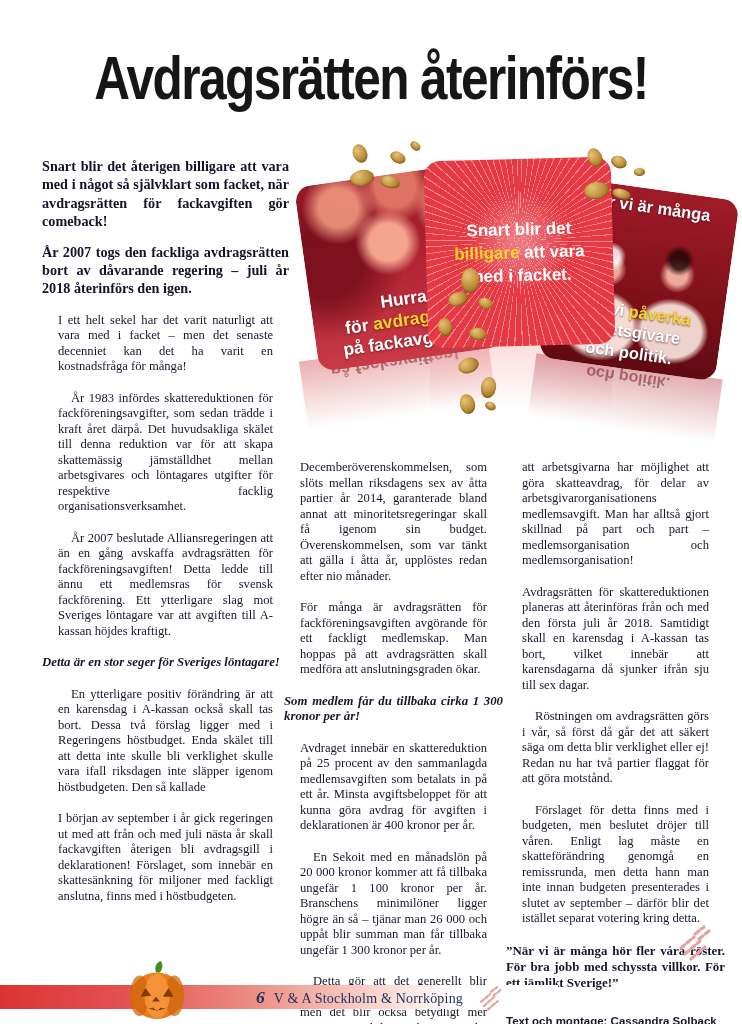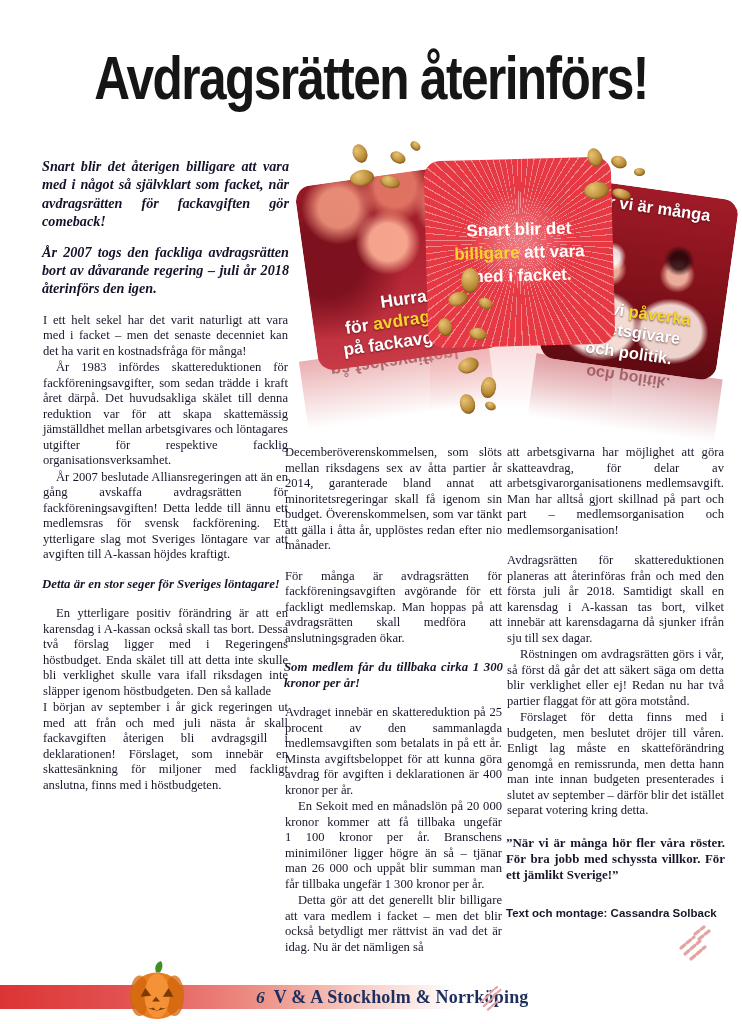--- a/index.html
+++ b/index.html
@@ -10,24 +10,24 @@
   .title{position:absolute;top:42px;left:0;width:742px;margin:0;text-align:center;
          font-family:"Liberation Sans",sans-serif;font-weight:bold;font-size:62px;
          letter-spacing:-2px;color:#161616;transform:scaleX(.80);transform-origin:50% 50%;
          white-space:nowrap;}
 
   
   .col{position:absolute;text-align:justify;hyphens:auto;}
   .col1{left:42px;top:157px;width:247px;}
   .col2{left:284px;top:444px;width:219px;}
   .col3{left:506px;top:444px;width:219px;}
-  .body{font-size:12.6px;line-height:15.5px;margin:1px;}
+  .body{font-size:12.6px;line-height:15.5px;margin:16px;}
   .ind{text-indent:13px;}
   .gap{margin-top:15px;}
-  .lead{font-size:14.2px;line-height:18.4px;font-weight:bold;font-style:italic;margin:0 0 12px;color:#131329;}
+  .lead{font-size:14.2px;line-height:18.4px;font-weight:bold;margin:0 0 12px;color:#131329;}
   .subhead{font-size:12.8px;line-height:15.6px;font-weight:bold;font-style:italic;margin:14px 0;}
   .quote{font-size:12.9px;line-height:16.2px;font-weight:bold;margin:16px 0 0;}
   .credit{font-family:"Liberation Sans",sans-serif;font-size:11.5px;font-weight:bold;
           margin-top:24px;text-align:left;}
 
   
   .montage{position:absolute;left:298px;top:132px;width:444px;height:390px;}
   .card{position:absolute;border-radius:16px;overflow:hidden;
         font-family:"Liberation Sans",sans-serif;font-weight:bold;color:#fff;}
   .hl{color:#f5d42c;}
@@ -80,21 +80,21 @@
   .coin{position:absolute;z-index:4;border-radius:50%;
         background:radial-gradient(circle at 35% 30%, #e7c373, #bd8f3c 55%, #8d6418 100%);
         box-shadow:inset 0 -1px 2px rgba(90,60,10,.6);}
 
   
   .footer-bar{position:absolute;left:0;top:985px;width:558px;height:24px;
       background:linear-gradient(90deg,#dc3434 0%, #e35151 22%, #ec8c82 45%, #f7c8bf 63%, #ffffff 82%);}
   .footer-text{position:absolute;left:256px;top:987px;display:flex;align-items:baseline;gap:9px;
                color:#1c2f5e;z-index:3;}
   .page-num{font-style:italic;font-size:17.5px;font-weight:bold;font-family:"Liberation Serif",serif;}
-  .pub-name{font-size:18px;font-weight:bold;font-family:"Liberation Serif",serif;letter-spacing:.2px;}
+  .pub-name{font-size:14px;font-weight:normal;font-family:"Liberation Serif",serif;letter-spacing:.2px;}
   .pumpkin{position:absolute;left:128px;top:960px;width:58px;height:60px;z-index:4;}
   .logo-small{position:absolute;left:476px;top:983px;width:28px;height:28px;z-index:3;}
   .logo-big{position:absolute;left:674px;top:921px;width:40px;height:40px;}
 </style>
 </head>
 <body>
 
 <div class="page">
 
   <h1 class="title">Avdragsrätten återinförs!</h1>

